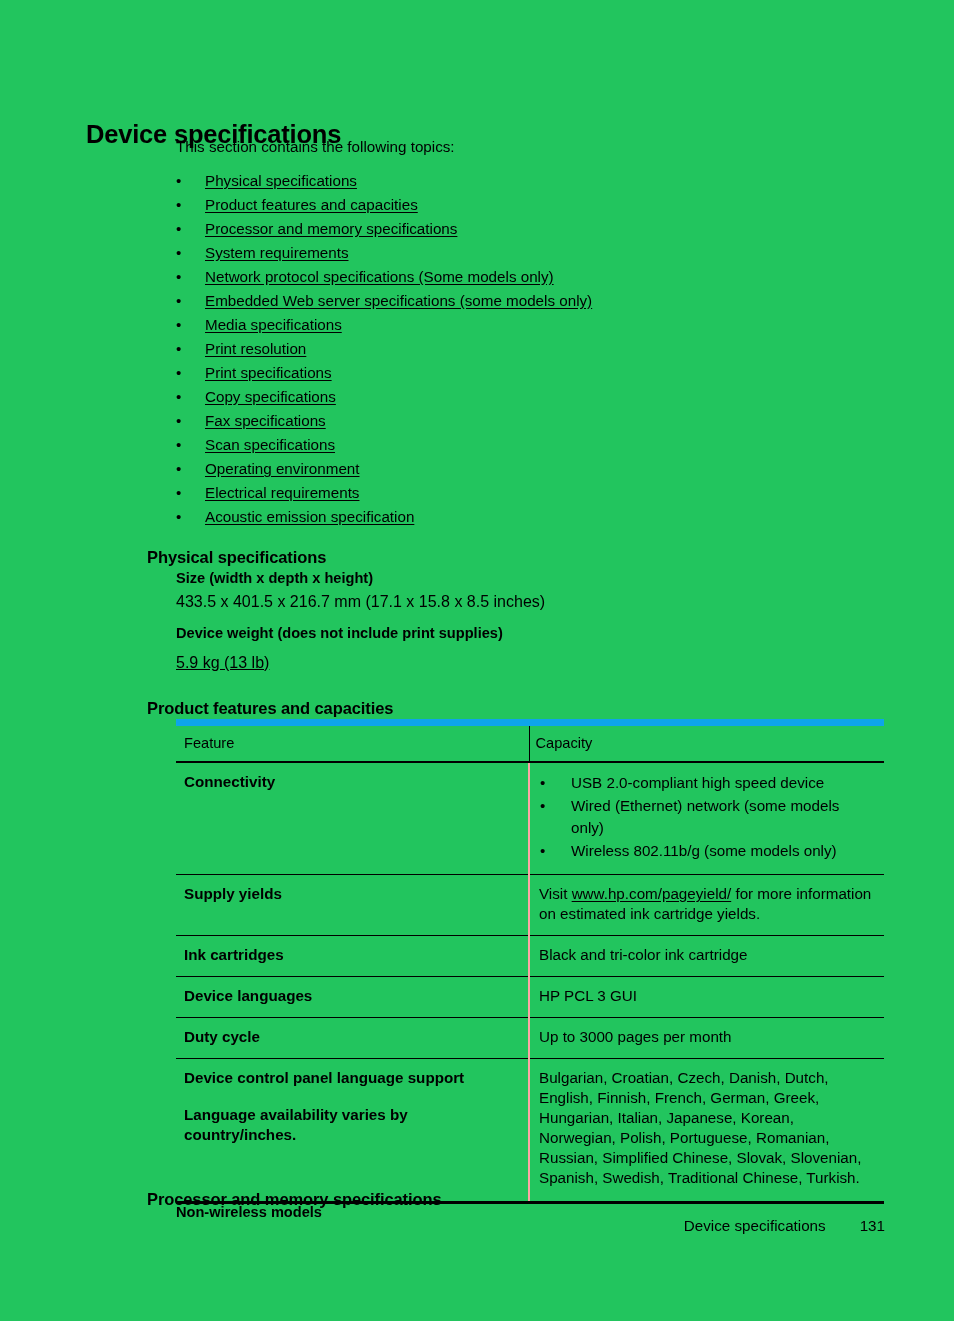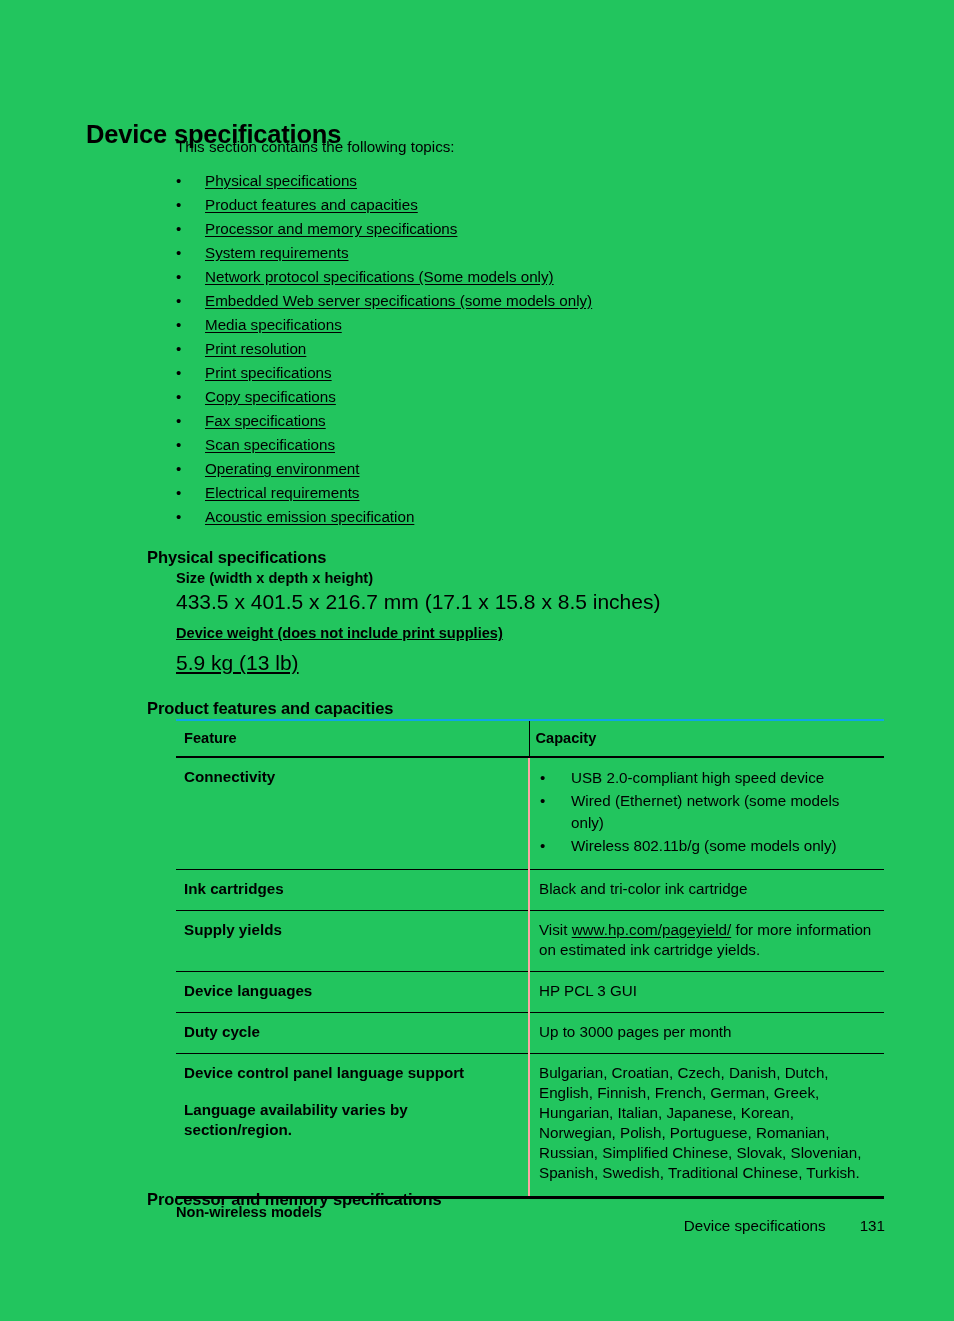--- a/index.html
+++ b/index.html
@@ -79,43 +79,43 @@
   }
   .h3 {
     position: absolute;
     left: 176px;
     font-size: 14.6px;
     font-weight: bold;
   }
   .body-text {
     position: absolute;
     left: 176px;
-    font-size: 21px;
+    font-size: 16px;
     line-height: 20px;
   }
 
   
   .spec-table {
     position: absolute;
     left: 176px;
     top: 719px;
     width: 708px;
     border-collapse: collapse;
     table-layout: fixed;
     font-size: 15.2px;
   }
   .spec-table col.c-feature { width: 353px; }
   .spec-table col.c-capacity { width: 355px; }
 
   .spec-table thead th {
     text-align: left;
-    font-weight: bold;
+    font-weight: normal;
     font-size: 14.6px;
     padding: 9px 10px 10px 10px;
-    border-top: 2px solid #0ea5e9;
+    border-top: 7px solid #0ea5e9;
     border-bottom: 2px solid #000;
     vertical-align: top;
   }
   .spec-table thead th.cell-feature {
     border-right: 1px solid #000;
     padding-left: 8px;
   }
   .spec-table thead th.cell-capacity {
     padding-left: 6px;
   }
@@ -244,21 +244,21 @@
       <li class="toc-item">
         <span class="bullet">•</span>
         <a class="toc-link">Acoustic emission specification</a>
       </li>
     </ul>
   </div>
 
   <h2 class="h2" style="top:534px;">Physical specifications</h2>
   <div class="h3" style="top:570px;">Size (width x depth x height)</div>
   <div class="body-text" style="top:592px;">433.5 x 401.5 x 216.7 mm (17.1 x 15.8 x 8.5 inches)</div>
-  <div class="h3" style="top:625px;text-decoration:underline;">Device weight (does not include print supplies)</div>
+  <div class="h3" style="top:625px;">Device weight (does not include print supplies)</div>
   <div class="body-text" style="top:653px;text-decoration:underline;">5.9 kg (13 lb)</div>
 
   <h2 class="h2" style="top:685px;">Product features and capacities</h2>
 
   <table class="spec-table">
     <colgroup>
       <col class="c-feature">
       <col class="c-capacity">
     </colgroup>
     <thead>
@@ -283,43 +283,43 @@
             </li>
             <li>
               <span class="bullet">•</span>
               <span>Wireless 802.11b/g (some models only)</span>
             </li>
           </ul>
         </td>
       </tr>
 
       <tr>
+        <td class="cell-feature">Supply yields</td>
+        <td class="cell-capacity"><span>Visit </span><a class="inline-link">www.hp.com/pageyield/</a><span> for more information on estimated ink cartridge yields.</span></td>
+      </tr>
+
+      <tr>
         <td class="cell-feature">Ink cartridges</td>
         <td class="cell-capacity">Black and tri-color ink cartridge</td>
-      </tr>
-
-      <tr>
-        <td class="cell-feature">Supply yields</td>
-        <td class="cell-capacity"><span>Visit </span><a class="inline-link">www.hp.com/pageyield/</a><span> for more information on estimated ink cartridge yields.</span></td>
       </tr>
 
       <tr>
         <td class="cell-feature">Device languages</td>
         <td class="cell-capacity">HP PCL 3 GUI</td>
       </tr>
 
       <tr>
         <td class="cell-feature">Duty cycle</td>
         <td class="cell-capacity">Up to 3000 pages per month</td>
       </tr>
 
       <tr class="last-row">
         <td class="cell-feature">
           <p class="cell-para">Device control panel language support</p>
-          <p class="cell-para">Language availability varies by section/region.</p>
+          <p class="cell-para">Language availability varies by country/inches.</p>
         </td>
         <td class="cell-capacity">Bulgarian, Croatian, Czech, Danish, Dutch, English, Finnish, French, German, Greek, Hungarian, Italian, Japanese, Korean, Norwegian, Polish, Portuguese, Romanian, Russian, Simplified Chinese, Slovak, Slovenian, Spanish, Swedish, Traditional Chinese, Turkish.</td>
       </tr>
 
     </tbody>
   </table>
 
   <h2 class="h2" style="top:1176px;">Processor and memory specifications</h2>
   <div class="h3" style="top:1204px;">Non-wireless models</div>
 

